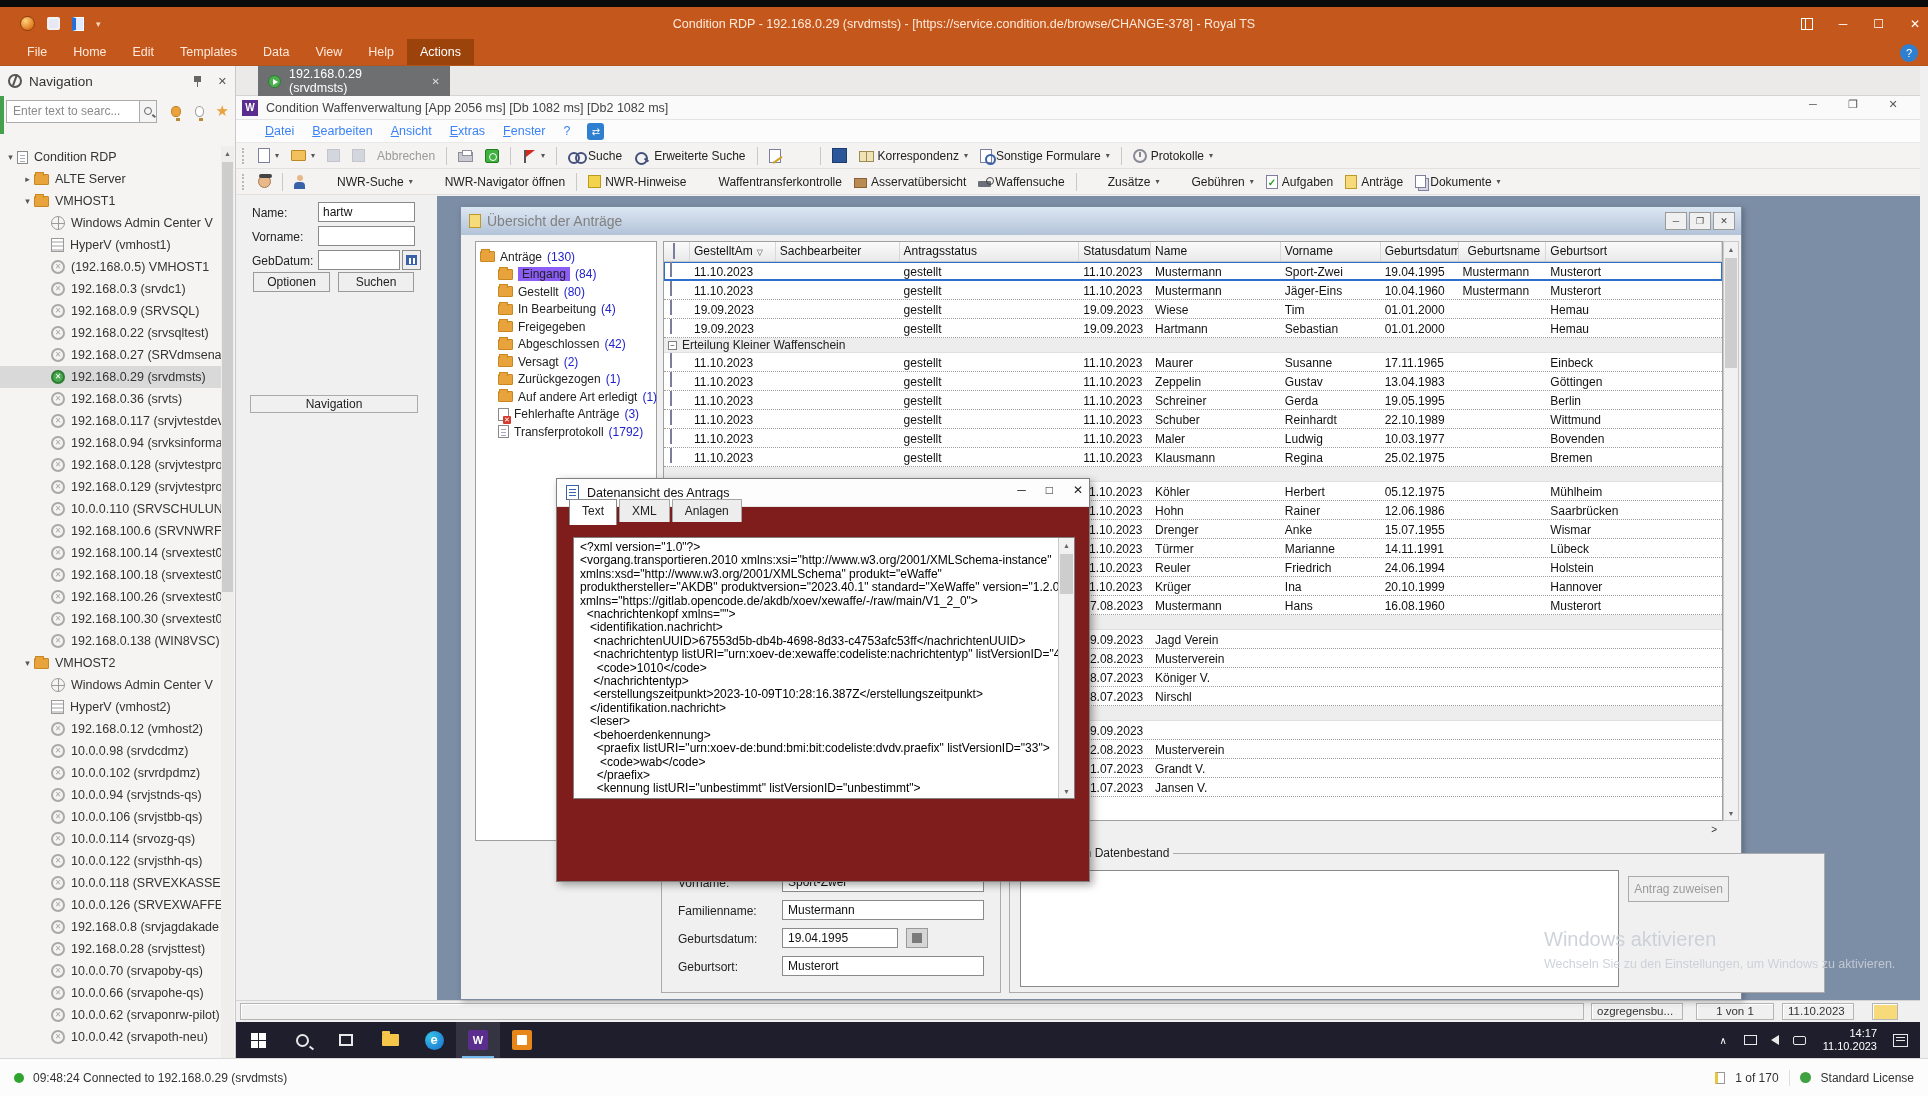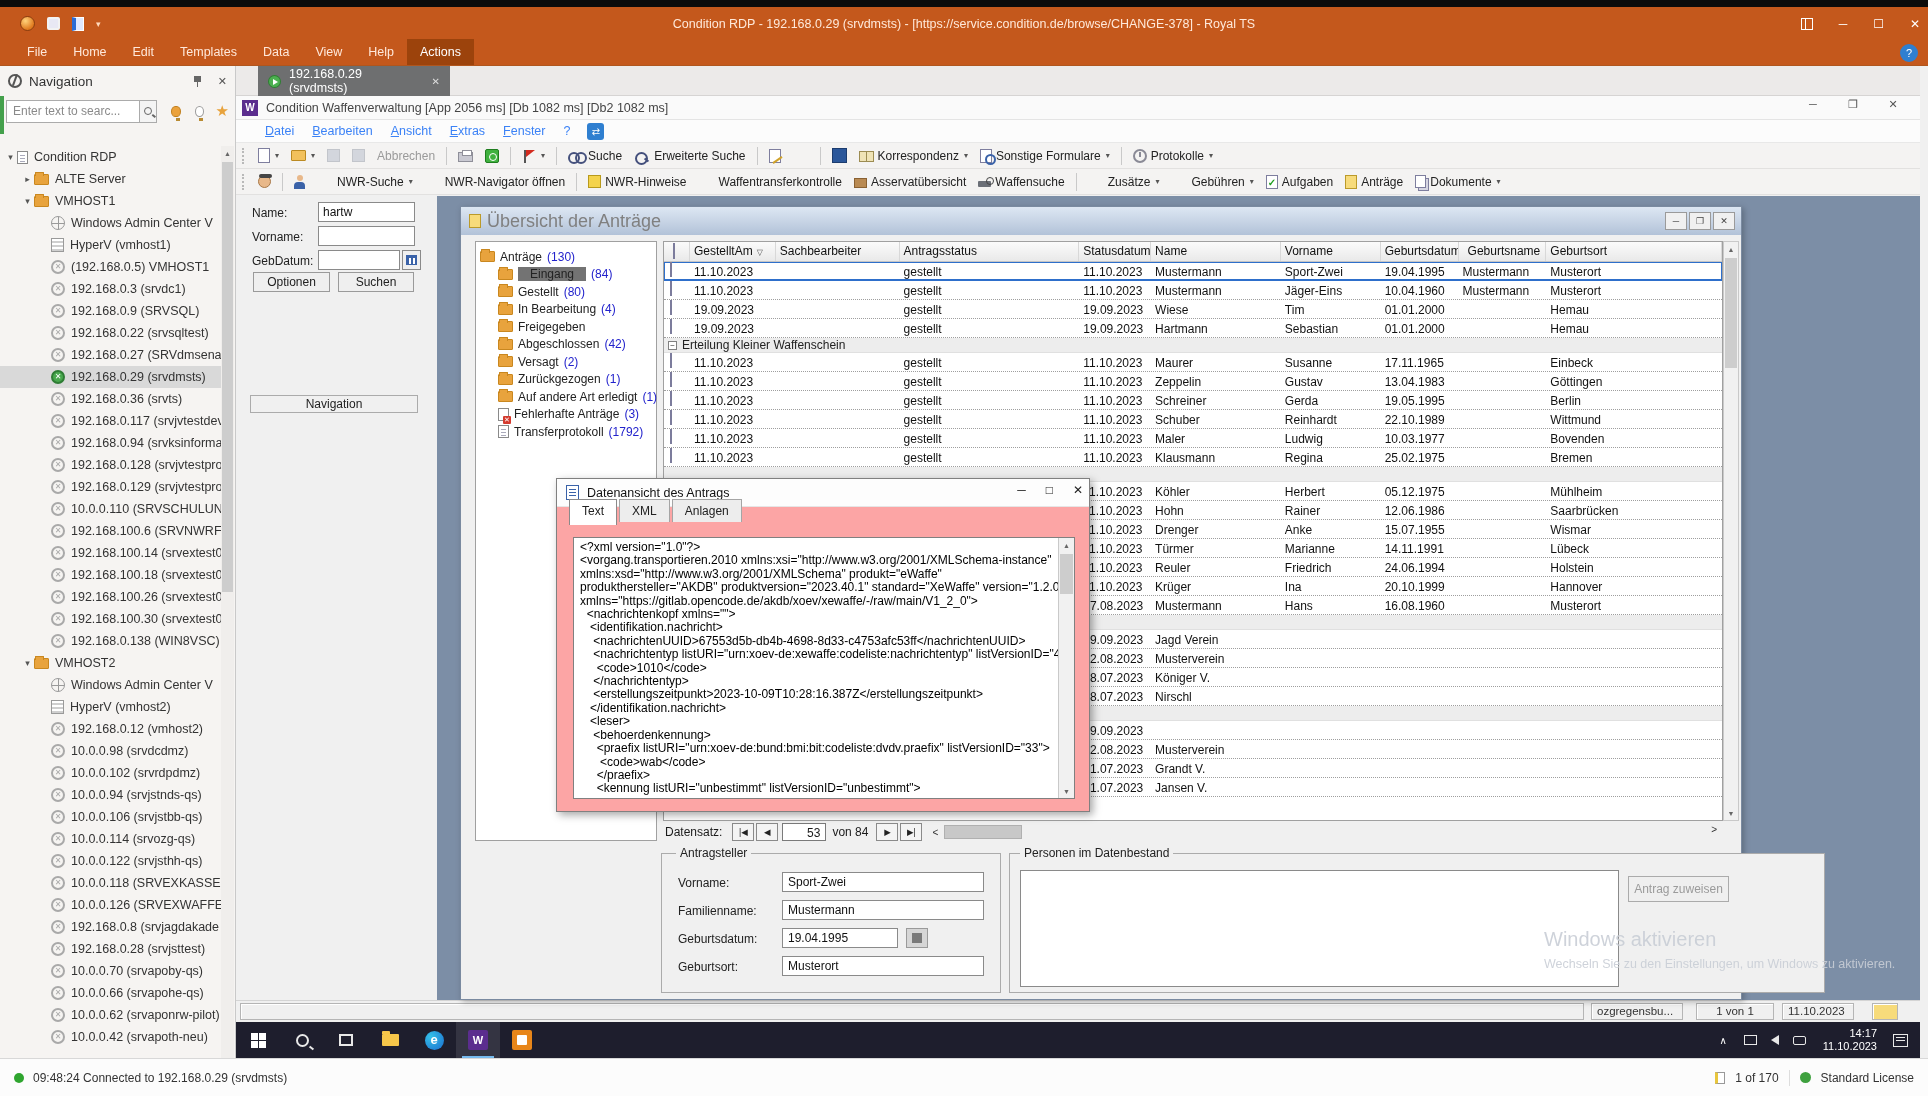--- a/index.html
+++ b/index.html
@@ -145,29 +145,29 @@
   #result-card .l2{position:absolute;left:24px;top:18px}
   #result-card .l3{position:absolute;left:24px;top:33px}
   #result-card .l4{position:absolute;left:24px;top:48px}
   #mdi{position:absolute;left:201px;top:100px;width:1483px;height:804px;background:#7C8EA6}
   
   #app-statusbar{position:absolute;left:0;top:904px;width:100%;height:22px;background:#F0F0F0;border-top:1px solid #d4d4d4}
   .sp{position:absolute;top:2px;height:17px;border:1px solid #b5b5b5;box-shadow:inset 1px 1px 0 #fff;font-size:11.5px;color:#333;padding:1px 5px;white-space:nowrap;overflow:hidden}
   
   #child{left:460px;top:206px;width:1282px;height:794px;background:#F0F0F0;border:1px solid #7a8aa0;box-shadow:2px 2px 6px rgba(0,0,0,.25)}
   #child-titlebar{position:absolute;left:0;top:0;width:100%;height:28px;background:linear-gradient(#DDE7F3,#B2C2D8);display:flex;align-items:center}
-  #child-titlebar .t{color:#808080;font-size:18px;margin-left:6px}
+  #child-titlebar .t{color:#808080;font-size:14px;margin-left:6px}
   #child-btns{position:absolute;right:6px;top:5px;display:flex;gap:2px}
   .cwb{width:22px;height:18px;background:#F0F0F0;border:1px solid #9a9a9a;font-size:9px;color:#444;display:flex;align-items:center;justify-content:center}
   #ueb-tree{position:absolute;left:14px;top:34px;width:182px;height:600px;background:#fff;border:1px solid #a0a0a0;padding-top:6px}
   .utrow{height:17.5px;display:flex;align-items:center;white-space:nowrap;font-size:12px;color:#222}
   .utrow .nticon{margin-right:5px}
   .utrow .cnt{color:#2222CC;margin-left:5px}
   .utrow.lv0{padding-left:4px}.utrow.lv1{padding-left:22px}
-  .utrow .sellbl{background:#737373;padding:0 12px}
+  .utrow .sellbl{background:#8b5cf6;padding:0 4px}
   
   #grid{position:absolute;left:202px;top:34px;width:1060px;height:580px;background:#fff;border:1px solid #a0a0a0}
   #grid-header{display:flex;height:20px;background:linear-gradient(#FBFBFB,#E9E9E9);border-bottom:1px solid #c6c6c6}
   .hcell{border-right:1px solid #d8d8d8;padding:2px 0 0 4px;font-size:12px;color:#111;white-space:nowrap;overflow:hidden}
   .sort{font-size:8px;color:#555;margin-left:4px}
   .grow{display:flex;height:19px;border-bottom:1px dotted #9e9e9e;background:#fff}
   .grow .c{padding:2.5px 0 0 4px;font-size:12px;white-space:nowrap;overflow:hidden;color:#111}
   .grow.sel{box-shadow:inset 0 0 0 1px #2E6FCB;border-bottom:1px solid #2E6FCB}
   .grp{height:15px;background:#EDEDED;border-bottom:1px solid #e0e0e0;display:flex;align-items:center;font-size:12px;color:#222}
   .colbox{width:9px;height:9px;border:1px solid #808080;background:#fff;font-size:8px;line-height:7px;text-align:center;color:#333;margin:0 5px 0 4px}
@@ -183,21 +183,21 @@
   
   .gbox{position:absolute;border:1px solid #ABABAB;background:#F0F0F0}
   .gleg{position:absolute;top:-8px;left:14px;background:#F0F0F0;padding:0 4px;font-size:12px;color:#222}
   .gbl{position:absolute;font-size:12px;color:#222}
   .gin{position:absolute;height:20px;background:#fff;border:1px solid #8a8a8a;font-size:12px;font-family:inherit;padding:0 5px;color:#111}
   #geb-btn{position:absolute;width:22px;height:20px;background:#D6D6D6;border:1px solid #9a9a9a;display:flex;align-items:center;justify-content:center}
   #geb-btn i{width:10px;height:10px;background:#7a7a7a;display:block}
   #personen-list{position:absolute;left:10px;top:16px;width:599px;height:117px;background:#fff;border:1px solid #8a8a8a}
   #antrag-zuweisen{position:absolute;left:618px;top:22px;width:101px;height:26px;background:#EFEFEF;border:1px solid #ababab;color:#9b9b9b;font-size:12px;font-family:inherit}
   
-  #dialog{left:556px;top:478px;width:534px;height:334px;background:#fca5a5;border:1px solid #808080;box-shadow:3px 3px 8px rgba(0,0,0,.35)}
+  #dialog{left:556px;top:478px;width:534px;height:404px;background:#7f1d1d;border:1px solid #808080;box-shadow:3px 3px 8px rgba(0,0,0,.35)}
   #dlg-titlebar{position:absolute;left:0;top:0;width:100%;height:28px;background:#FDFDFD;display:flex;align-items:center;border-bottom:1px solid #e6e6e6}
   .dlg-ic{width:13px;height:15px;background:#fff;border:1px solid #3a62a8;margin:0 8px 0 9px;position:relative}
   .dlg-ic::after{content:"";position:absolute;left:2px;right:2px;top:3px;height:8px;background:repeating-linear-gradient(#3a62a8 0 1px,transparent 1px 3px)}
   #dlg-titlebar .t{font-size:12.5px;color:#111}
   #dlg-btns{position:absolute;right:6px;top:4px;display:flex;gap:20px;color:#222}
   #dlg-btns span{font-size:12px}
   #dlg-tabs{position:absolute;left:12px;top:20px;display:flex;align-items:flex-start}
   .dtab{padding:4px 12px;font-size:12px;color:#222;border:1px solid #a5a5a5;border-bottom:none;background:#EDEDED;margin-right:2px}
   .dtab.active{background:#fff;border-color:#8a8a8a;padding-bottom:7px;margin-bottom:-2px}
   #dlg-text{position:absolute;left:16px;top:58px;width:502px;height:262px;background:#fff;border:1px solid #808080}

